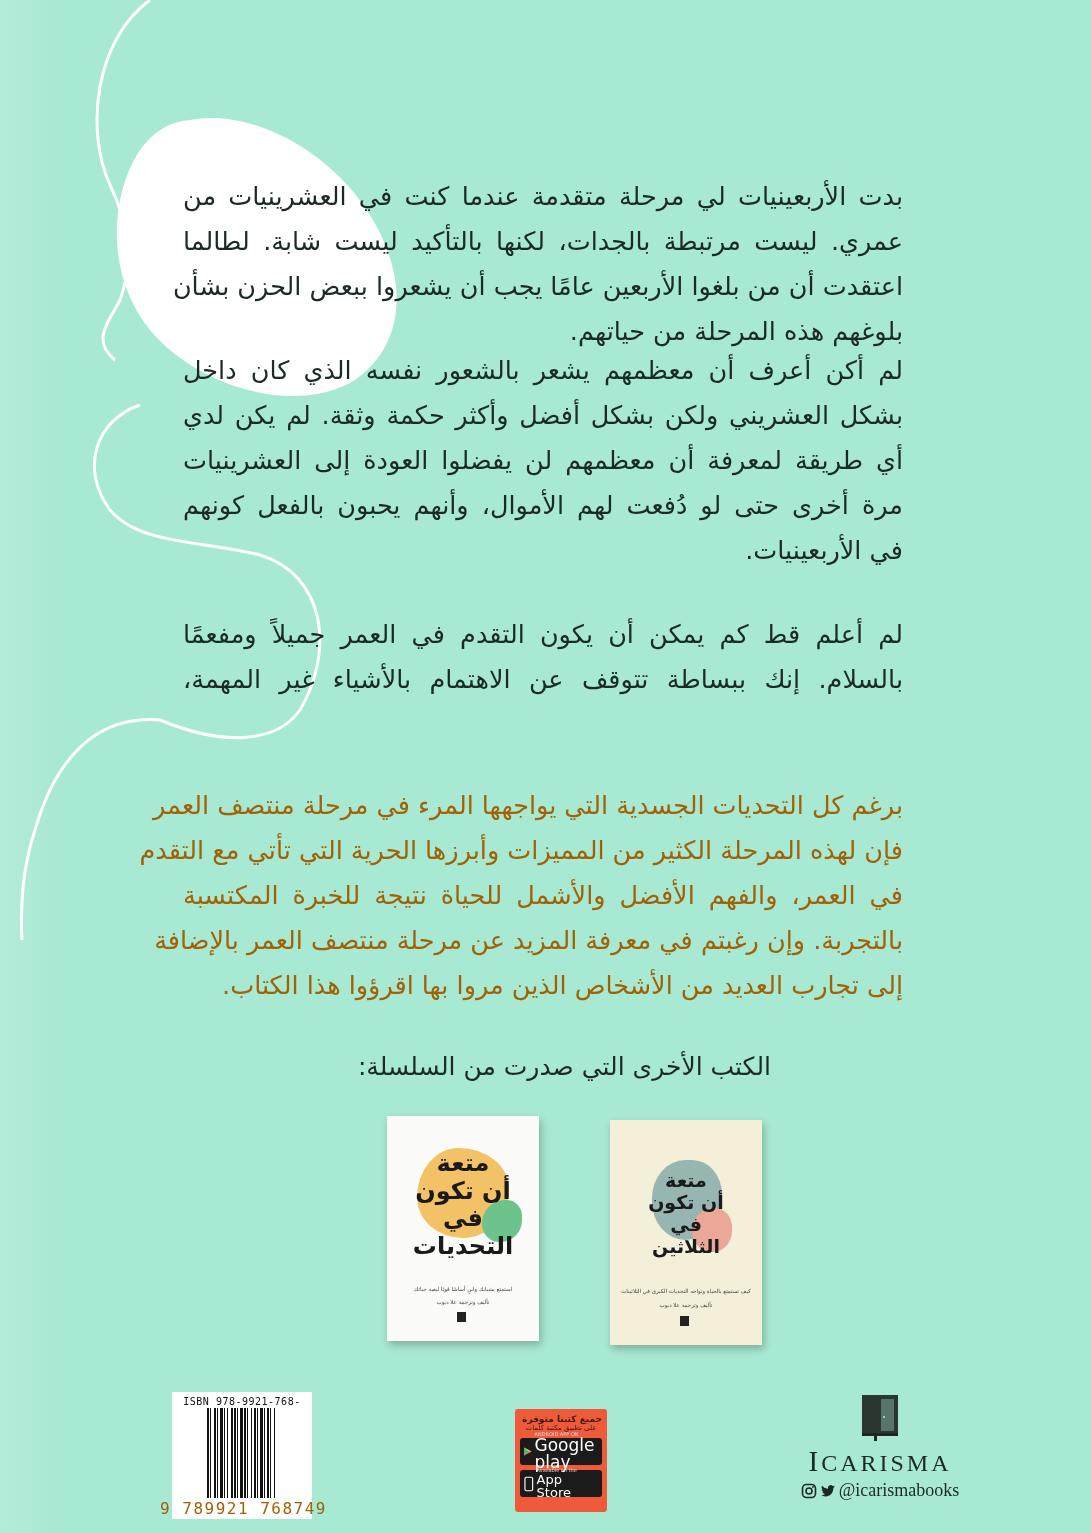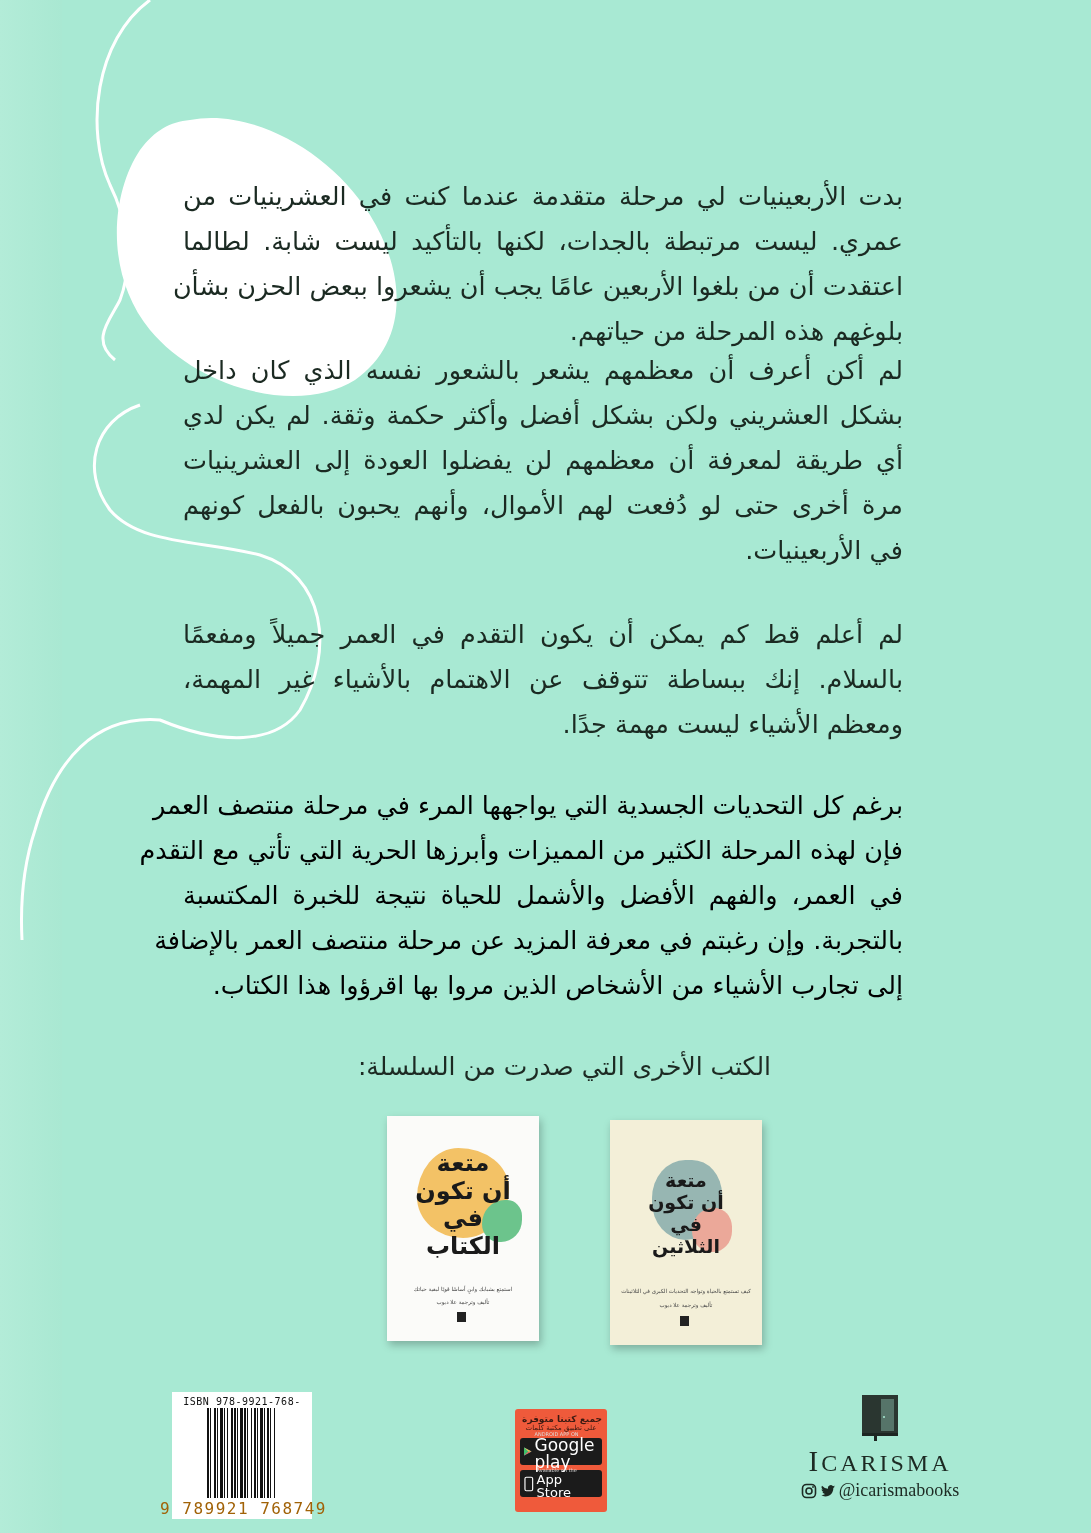--- a/index.html
+++ b/index.html
@@ -17,21 +17,21 @@
     svg.decor { position: absolute; left: 0; top: 0; }
 
     .text-block {
       position: absolute; right: 188px; width: 720px;
       direction: rtl; text-align: justify;
       color: #1b2a22; font-size: 25.5px; line-height: 45px;
     }
     .para1 { top: 158px; margin-top: 16px; }
     .para2 { top: 348px; }
     .para3 { top: 612px; }
-    .para4 { top: 783px; color: #000000; }
+    .para4 { top: 783px; color: #a16207; }
     .line { display: block; white-space: nowrap; text-align-last: justify; }
     .line.last { text-align-last: right; }
 
     .series-heading {
       position: absolute; top: 1052px; right: 320px;
       direction: rtl; font-size: 25px; color: #1d2a23; white-space: nowrap;
     }
 
     .book {
       position: absolute; width: 152px; height: 225px;
@@ -137,41 +137,40 @@
     <span class="line">لم أكن أعرف أن معظمهم يشعر بالشعور نفسه الذي كان داخل</span>
     <span class="line">بشكل العشريني ولكن بشكل أفضل وأكثر حكمة وثقة. لم يكن لدي</span>
     <span class="line">أي طريقة لمعرفة أن معظمهم لن يفضلوا العودة إلى العشرينيات</span>
     <span class="line">مرة أخرى حتى لو دُفعت لهم الأموال، وأنهم يحبون بالفعل كونهم</span>
     <span class="line last">في الأربعينيات.</span>
   </div>
 
   <div class="text-block para3">
     <span class="line">لم أعلم قط كم يمكن أن يكون التقدم في العمر جميلاً ومفعمًا</span>
     <span class="line">بالسلام. إنك ببساطة تتوقف عن الاهتمام بالأشياء غير المهمة،</span>
-    <span class="line last">ومعظم الأشياء ليست مهمة جدًا.</span>
   </div>
 
   <div class="text-block para4">
     <span class="line">برغم كل التحديات الجسدية التي يواجهها المرء في مرحلة منتصف العمر</span>
     <span class="line">فإن لهذه المرحلة الكثير من المميزات وأبرزها الحرية التي تأتي مع التقدم</span>
     <span class="line">في العمر، والفهم الأفضل والأشمل للحياة نتيجة للخبرة المكتسبة</span>
     <span class="line">بالتجربة. وإن رغبتم في معرفة المزيد عن مرحلة منتصف العمر بالإضافة</span>
-    <span class="line last">إلى تجارب الأشياء من الأشخاص الذين مروا بها اقرؤوا هذا الكتاب.</span>
+    <span class="line last">إلى تجارب العديد من الأشخاص الذين مروا بها اقرؤوا هذا الكتاب.</span>
   </div>
 
   <div class="series-heading">الكتب الأخرى التي صدرت من السلسلة:</div>
 
   <div class="book twenties">
     <div class="blob1"></div>
     <div class="blob2"></div>
     <div class="title">
       <span>متعة</span>
       <span>أن تكون</span>
       <span>في</span>
-      <span>الكتاب</span>
+      <span>التحديات</span>
     </div>
     <div class="sub">استمتع بشبابك وابنِ أساسًا قويًا لبقية حياتك</div>
     <div class="sub2">تأليف وترجمة علا ديوب</div>
     <div class="pub-mark"></div>
   </div>
 
   <div class="book thirties">
     <div class="blob1"></div>
     <div class="blob2"></div>
     <div class="title">

